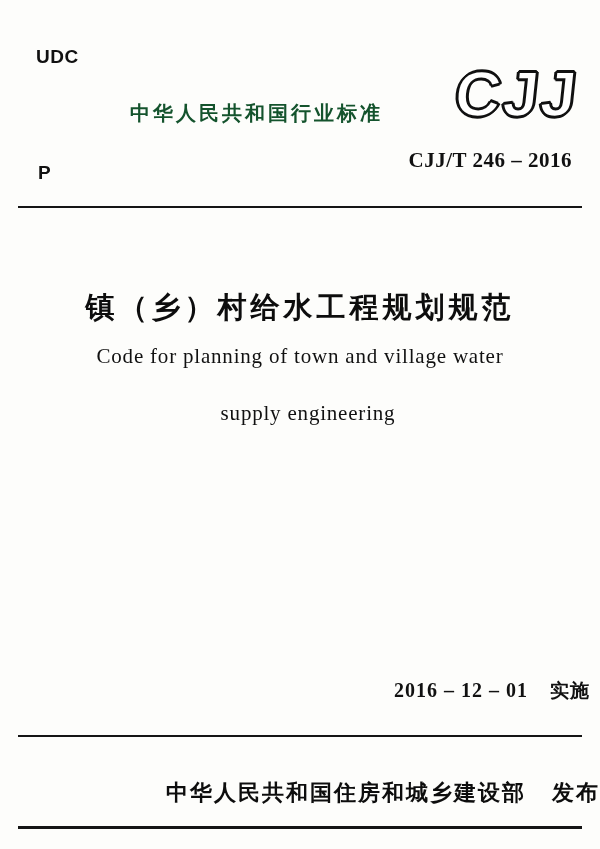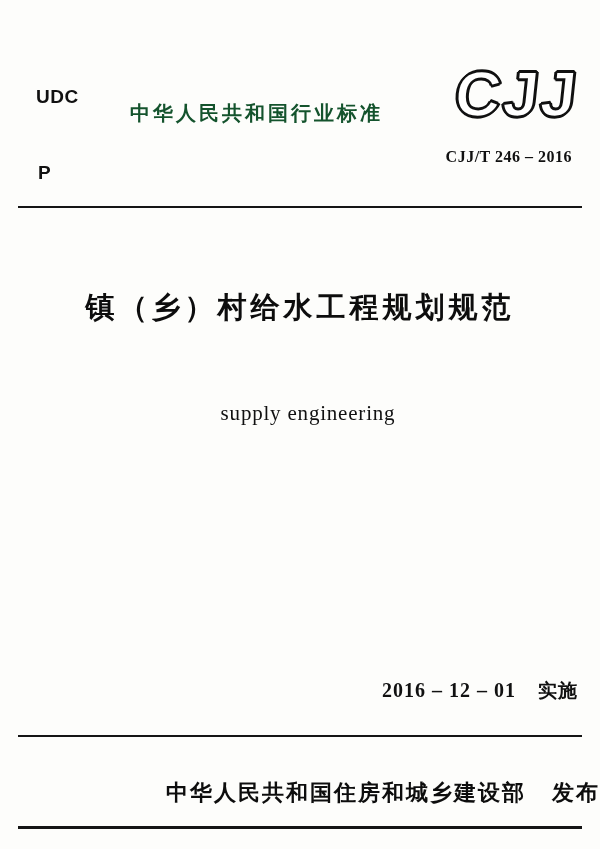--- a/index.html
+++ b/index.html
@@ -26,21 +26,20 @@
 
   
   .udc {
     position: absolute;
     left: 36px;
     top: 46px;
     font-family: "Liberation Sans", sans-serif;
     font-weight: bold;
     font-size: 19px;
     letter-spacing: 0.5px;
-    margin-top: 40px;
   }
   .pmark {
     position: absolute;
     left: 38px;
     top: 162px;
     font-family: "Liberation Sans", sans-serif;
     font-weight: bold;
     font-size: 19px;
   }
 
@@ -69,21 +68,21 @@
     text-shadow:
        2px 0 0 #111, -2px 0 0 #111, 0 2px 0 #111, 0 -2px 0 #111;
     transform: skewX(-6deg);
   }
 
   .code-no {
     position: absolute;
     right: 28px;
     top: 148px;
     font-family: "Liberation Serif", serif;
-    font-size: 16px;
+    font-size: 21px;
     font-weight: bold;
     letter-spacing: 0.5px;
     text-align: right;
   }
   .record-no {
     position: absolute;
     right: 28px;
     top: 176px;
     font-family: "DejaVu Sans", sans-serif;
     font-size: 17px;
@@ -144,21 +143,21 @@
     position: absolute;
     left: 36px;
     top: 678px;
     font-family: "Liberation Serif", serif;
     font-size: 20px;
     font-weight: bold;
     letter-spacing: 1px;
   }
   .date-right {
     position: absolute;
-    left: 382px;
+    left: 394px;
     top: 678px;
     font-family: "Liberation Serif", serif;
     font-size: 20px;
     font-weight: bold;
     letter-spacing: 1px;
   }
   .date-label {
     display: inline-block;
     margin-left: 22px;
     font-family: "DejaVu Sans", sans-serif;
@@ -195,20 +194,21 @@
 
   <div class="std-line">中华人民共和国行业标准</div>
 
   <div class="cjj-logo">CJJ</div>
 
   <div class="code-no">CJJ/T 246 – 2016</div>
 
   <div class="rule top"></div>
 
   <div class="title-cn">镇（乡）村给水工程规划规范</div>
+  <div class="title-en1">Code for planning of town and village water</div>
   <div class="title-en2">supply engineering</div>
 
 
   <div class="date-right">
     <span>2016 – 12 – 01</span><span class="date-label">实施</span>
   </div>
 
   <div class="rule bottom"></div>
 
   <div class="publisher">

